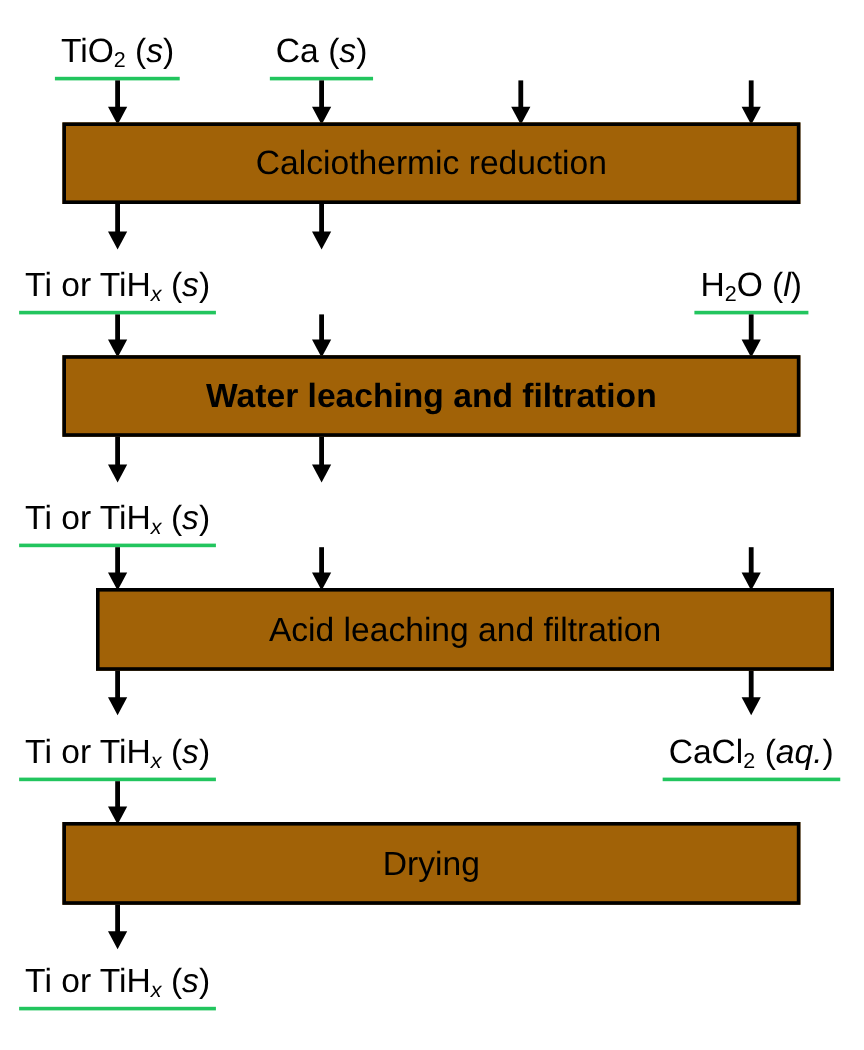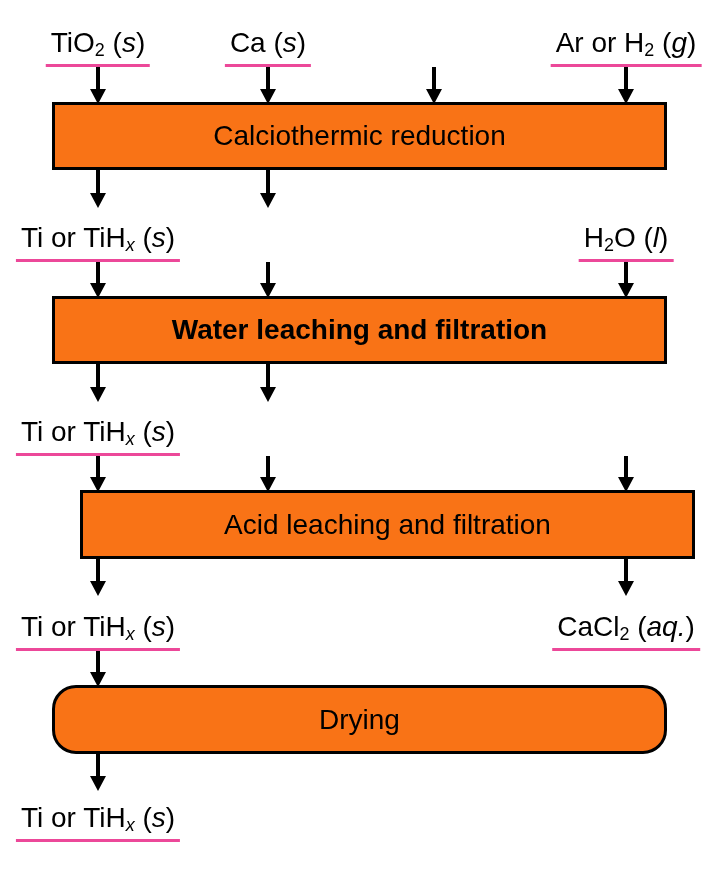--- a/index.html
+++ b/index.html
@@ -17,42 +17,42 @@
     overflow: hidden;
   }
 
   
   .pbox {
     position: absolute;
     left: 52px;
     width: 615px;
     box-sizing: border-box;
     border: 3px solid #000000;
-    background: #f97316;
+    background: #a16207;
     display: flex;
     align-items: center;
     justify-content: center;
     font-size: 28px;
     line-height: 1;
     white-space: nowrap;
   }
   .pbox-1 { top: 102px; height: 68px; }
   .pbox-2 { top: 296px; height: 68px; font-weight: bold; }
   .pbox-3 { top: 490px; height: 69px; margin-left: 28px; }
-  .pbox-4 { top: 685px; height: 69px; border-radius: 24px; }
+  .pbox-4 { top: 685px; height: 69px; }
 
   
   .lbl {
     position: absolute;
     transform: translateX(-50%);
     font-size: 28px;
     line-height: 1.15;
     white-space: nowrap;
     padding: 0 5px 5px 5px;
-    border-bottom: 3px solid #ec4899;
+    border-bottom: 3px solid #22c55e;
     text-align: left;
   }
   .sub {
     font-size: 0.64em;
     position: relative;
     top: 0.22em;
   }
   .ital { font-style: italic; }
 
   
@@ -107,21 +107,20 @@
   .in-r3  { top: 651px; height: 36px; }
   .out-b4 { top: 754px; height: 37px; }
 </style>
 </head>
 <body>
 
 <div class="stage">
 
   <div class="lbl row0 colA"><span>TiO</span><span class="sub">2</span><span> (</span><span class="ital">s</span><span>)</span></div>
   <div class="lbl row0 colB"><span>Ca (</span><span class="ital">s</span><span>)</span></div>
-  <div class="lbl row0 colD"><span>Ar or H</span><span class="sub">2</span><span> (</span><span class="ital">g</span><span>)</span></div>
 
   <div class="ar arA in-r0"></div>
   <div class="ar arB in-r0"></div>
   <div class="ar arC in-r0"></div>
   <div class="ar arD in-r0"></div>
 
   <div class="pbox pbox-1">
     <span>Calciothermic reduction</span>
   </div>
 

